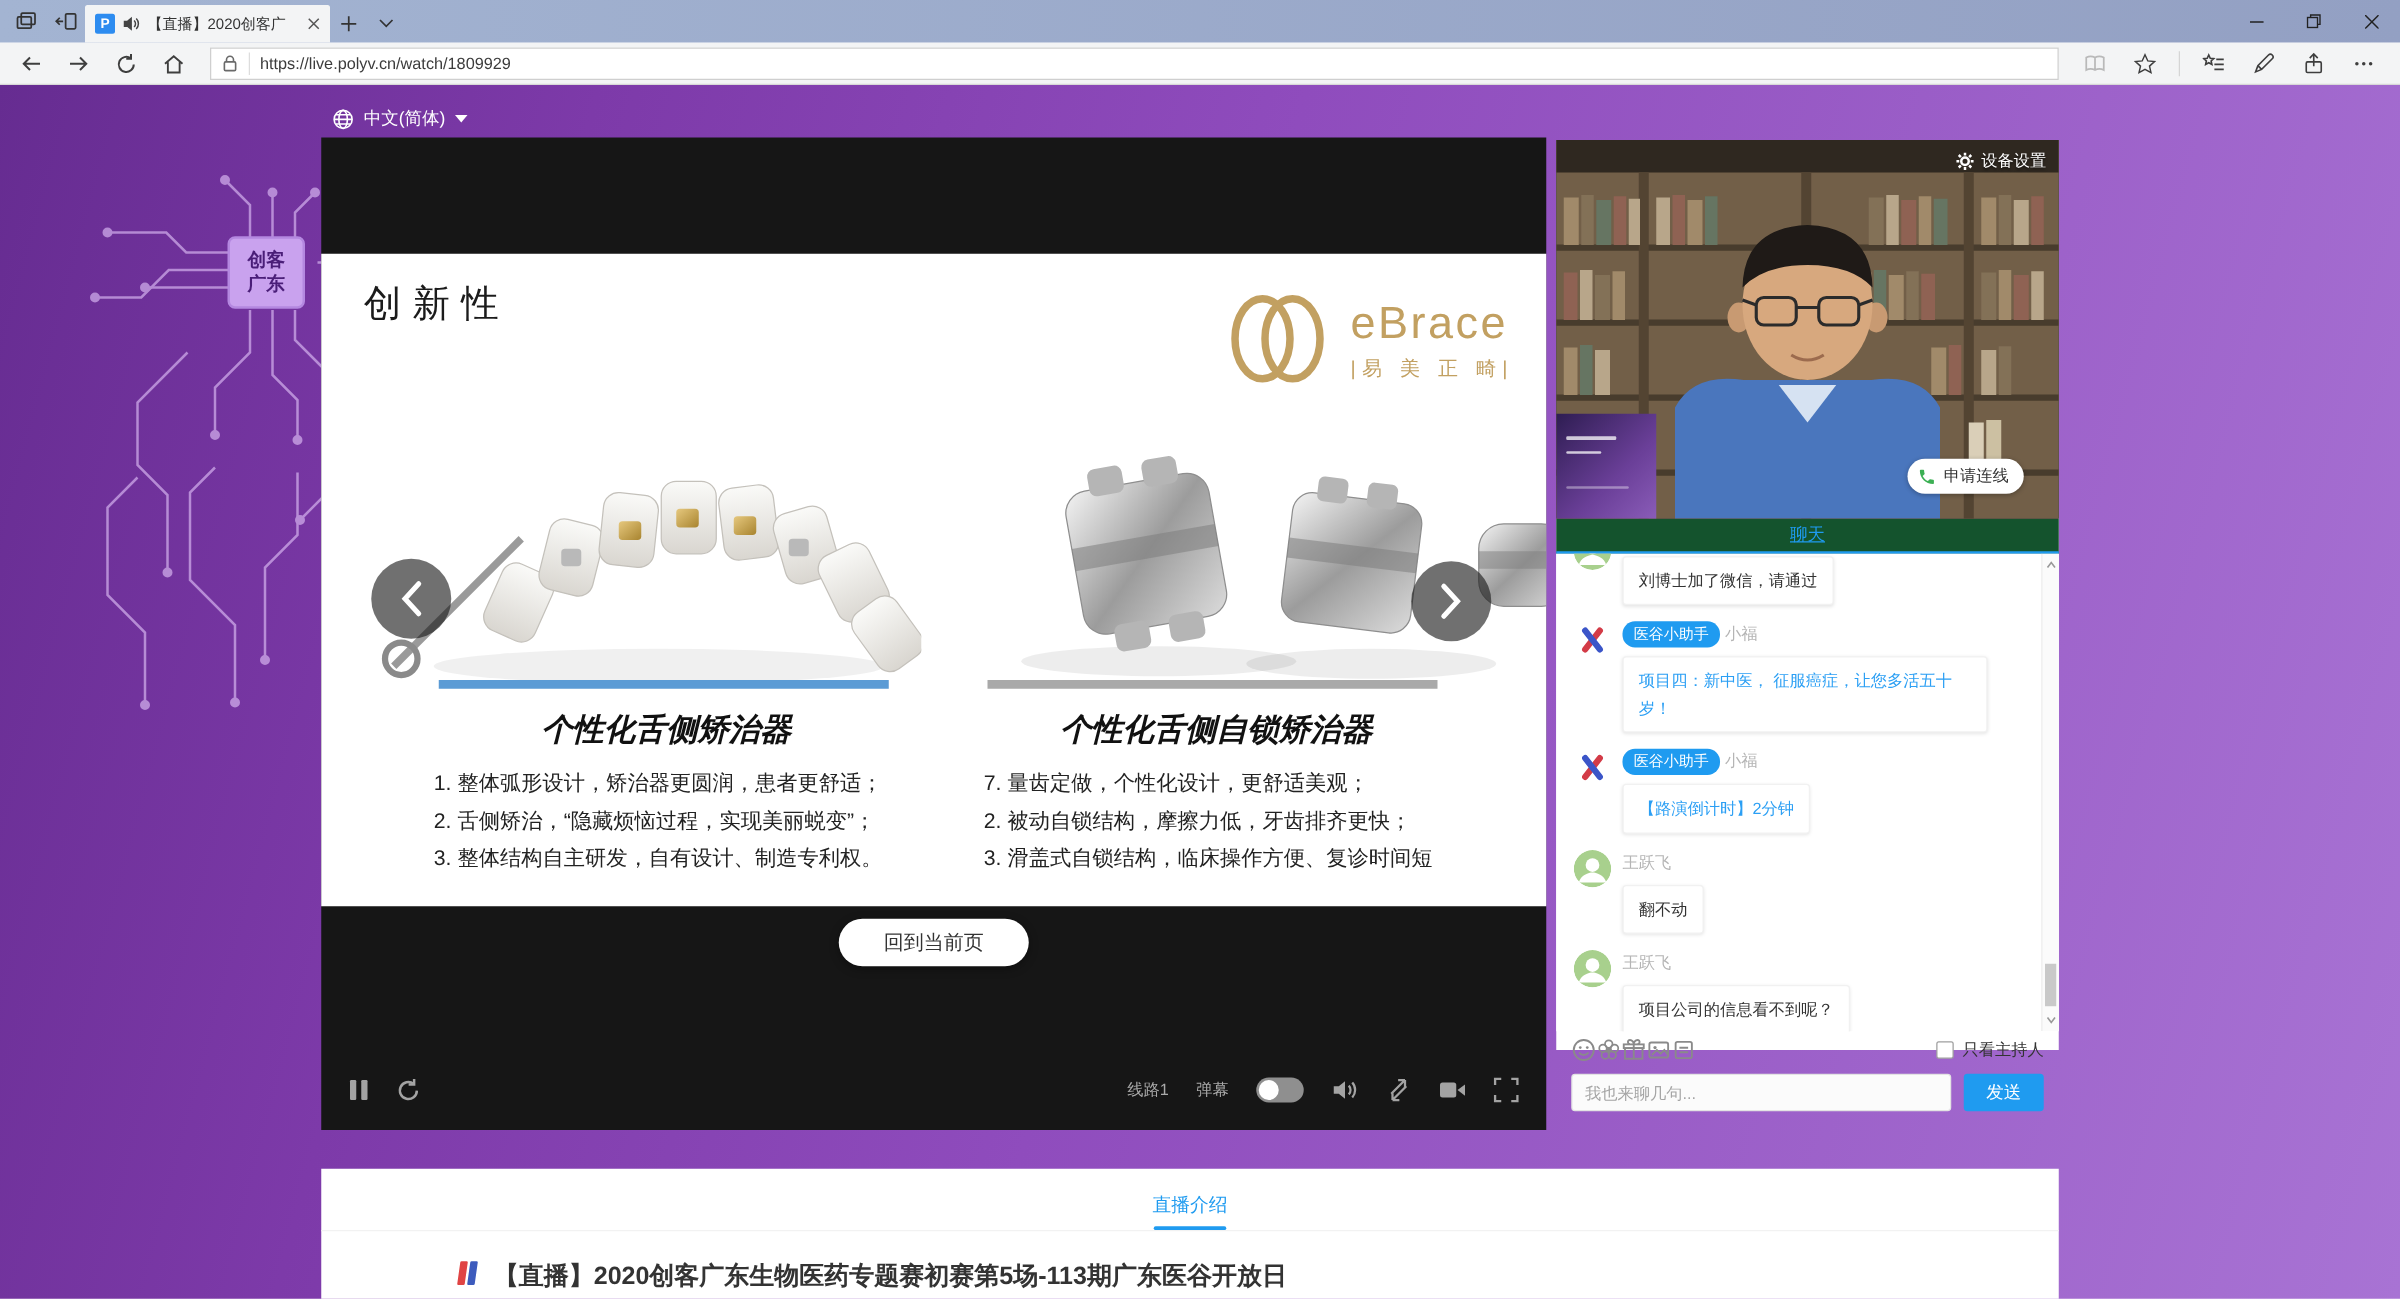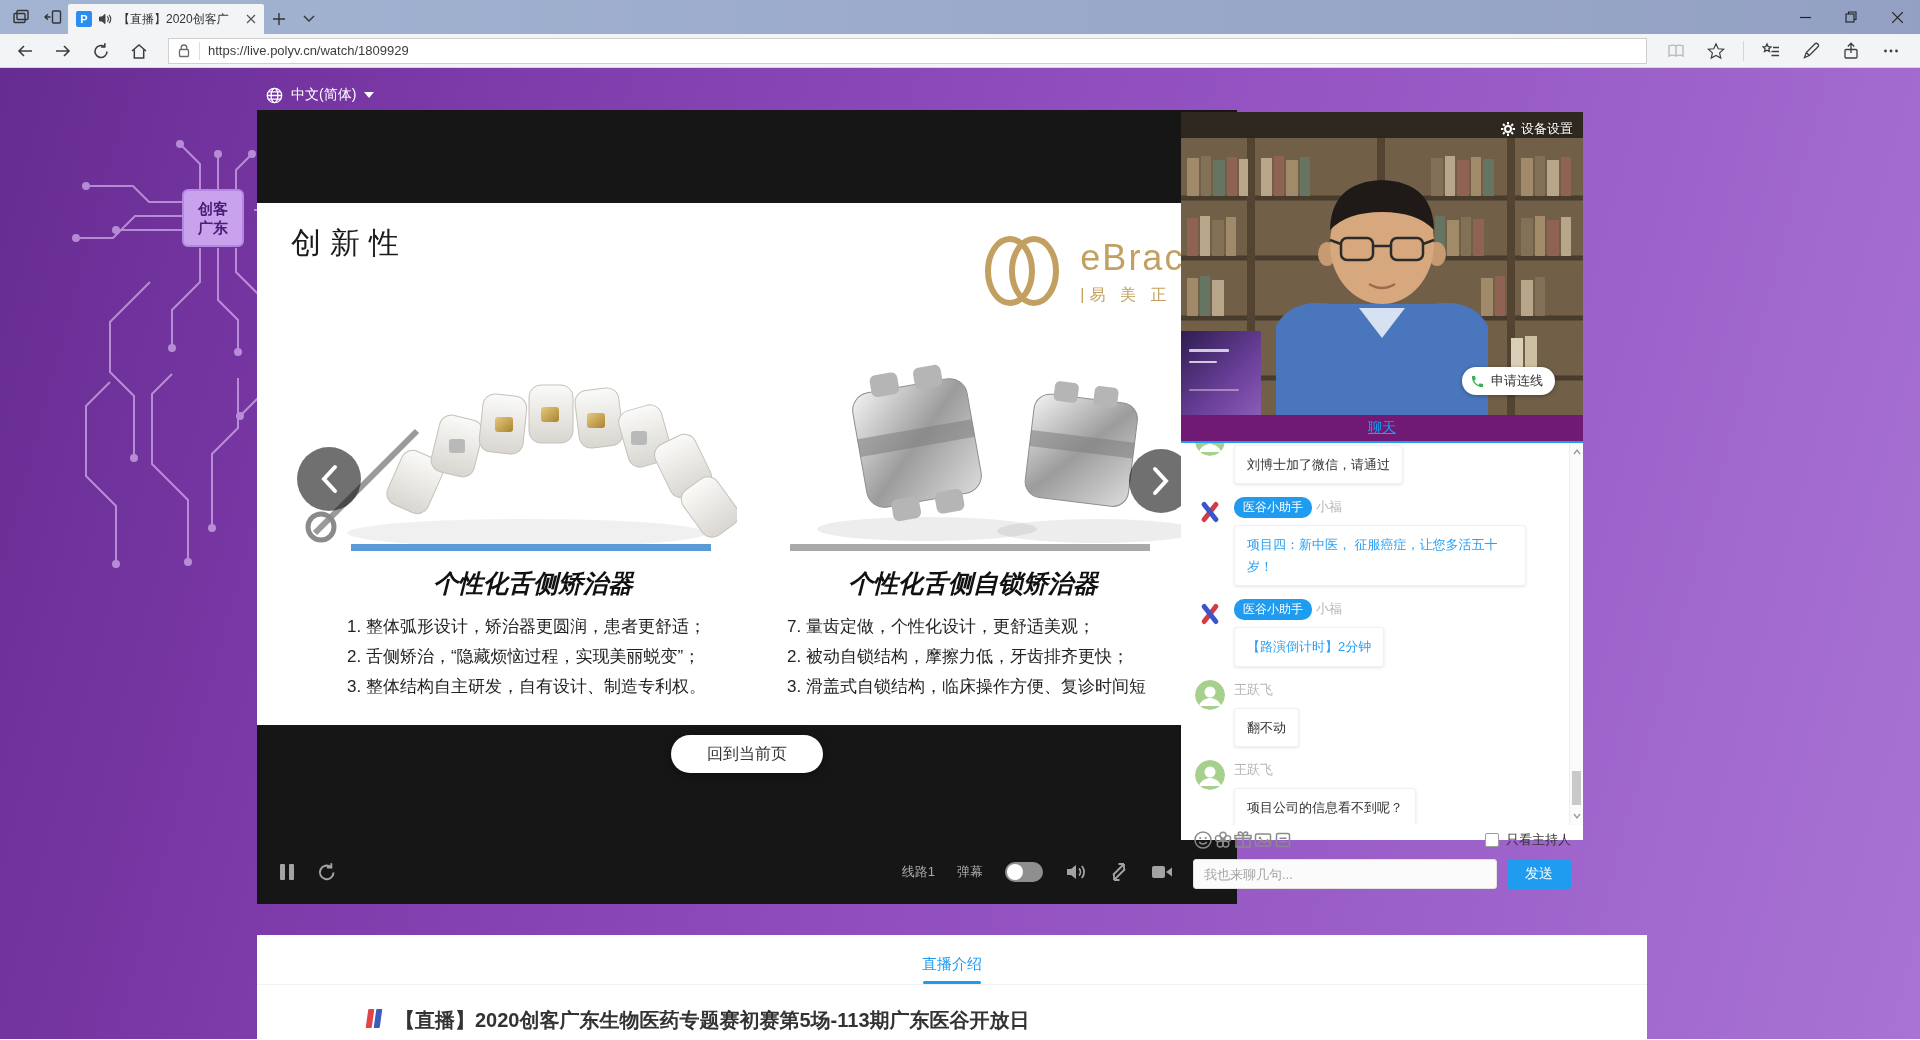--- a/index.html
+++ b/index.html
@@ -65,32 +65,32 @@
     color:#333;box-shadow:0 2px 8px rgba(0,0,0,.35);cursor:pointer;}
   .controls{position:absolute;left:0;right:0;bottom:12px;height:40px;display:flex;
     align-items:center;padding:0 22px;}
   .controls .spacer{flex:1;}
   .ctrl{display:flex;align-items:center;justify-content:center;margin-right:22px;cursor:pointer;}
   .ctrl-label{color:#a9a9a9;font-size:13px;margin-right:22px;}
   .toggle{width:38px;height:20px;border-radius:10px;background:#8f8f8f;position:relative;
     margin-right:22px;cursor:pointer;}
   .toggle .knob{position:absolute;left:2px;top:2px;width:16px;height:16px;border-radius:50%;background:#fff;}
   
-  .panel{position:absolute;left:1181px;top:44px;width:402px;height:728px;background:#fff;
+  .panel{position:absolute;left:1245px;top:44px;width:402px;height:728px;background:#fff;
     display:flex;flex-direction:column;}
   .camera{position:relative;height:303px;background:#2a221b;overflow:hidden;flex:none;}
   .dev-set{position:absolute;right:10px;top:8px;display:flex;align-items:center;gap:6px;
     color:#fff;font-size:13px;text-shadow:0 1px 2px rgba(0,0,0,.6);cursor:pointer;}
   .thumb{position:absolute;left:0;bottom:0;width:80px;height:84px;
     background:linear-gradient(135deg,#2e1d52,#6a3f98 60%,#8a5cb8);}
   .thumb .tline{position:absolute;background:rgba(255,255,255,.75);height:3px;border-radius:1px;}
   .connect{position:absolute;right:28px;top:255px;height:28px;padding:0 12px 0 8px;background:#fff;
     border-radius:14px;display:flex;align-items:center;gap:6px;font-size:13px;color:#333;
     box-shadow:0 1px 4px rgba(0,0,0,.3);cursor:pointer;}
-  .chat-header{height:28px;flex:none;background:#701a75;border-bottom:2px solid #1f9bf0;
+  .chat-header{height:28px;flex:none;background:#14532d;border-bottom:2px solid #1f9bf0;
     display:flex;align-items:center;justify-content:center;font-size:14px;color:#1f9bf0;text-decoration:underline;}
   .chat-body{position:relative;height:382px;flex:none;background:#fff;overflow:hidden;
     padding:0 0 0 0;}
   .msgs{padding:0 26px 0 14px;}
   .msg{display:flex;margin-bottom:13px;}
   .avatar{width:30px;height:30px;border-radius:50%;flex:none;overflow:hidden;}
   .avatar.partial{margin-top:-17px;}
   .msg-main{margin-left:9px;flex:1;min-width:0;}
   .name-row{display:flex;align-items:center;height:20px;}
   .badge{background:#1f9bf0;color:#fff;font-size:12px;padding:2px 9px;border-radius:10px;}

